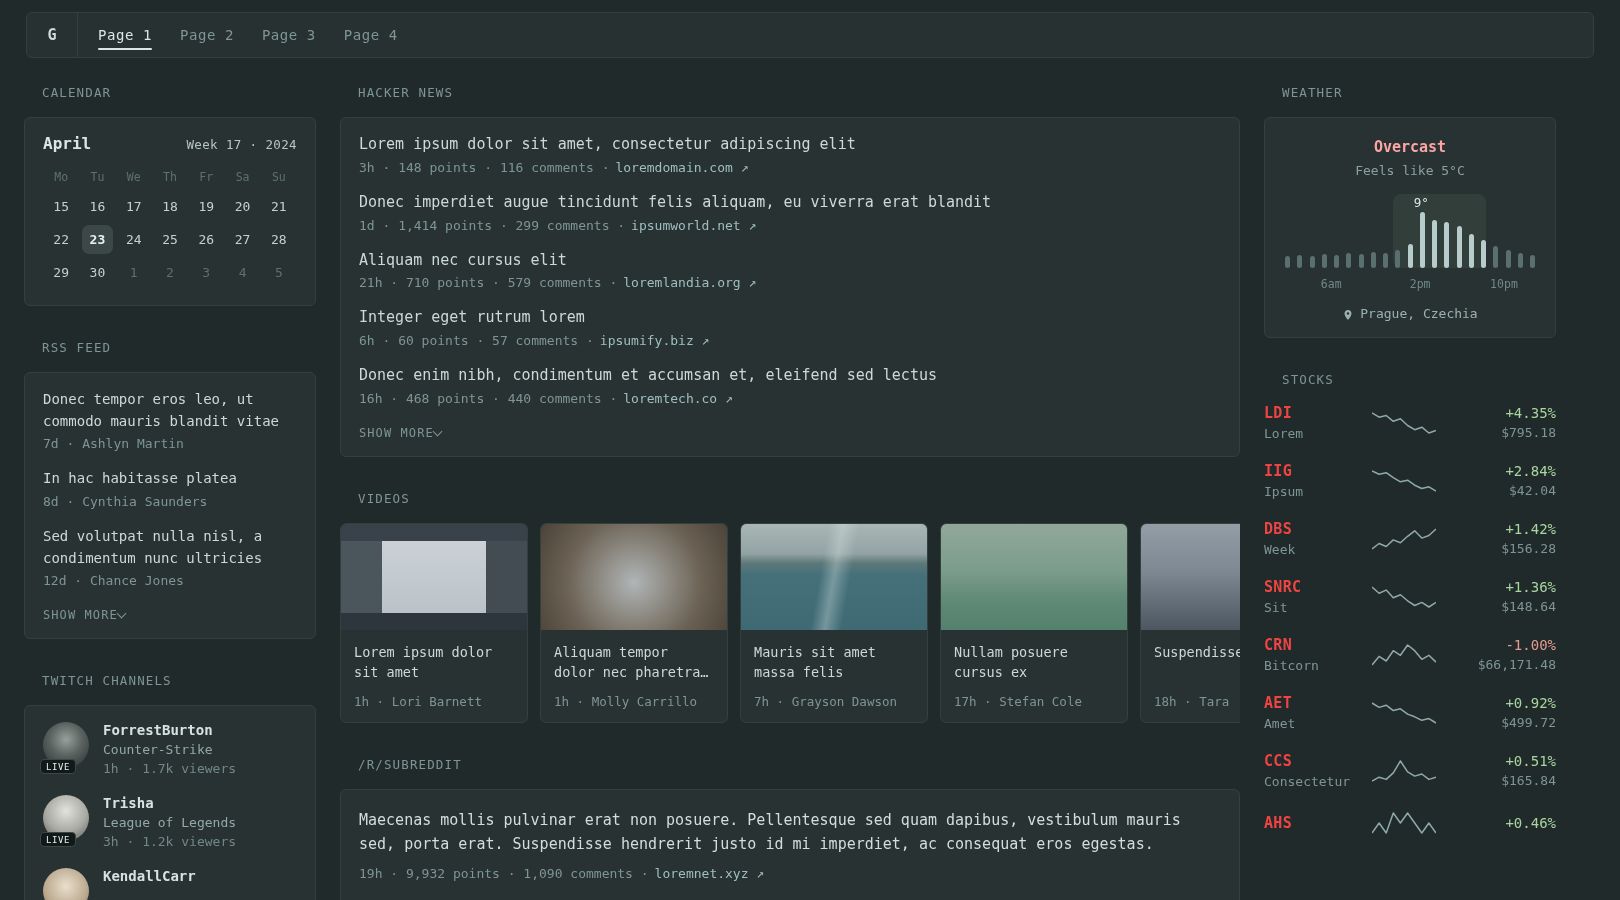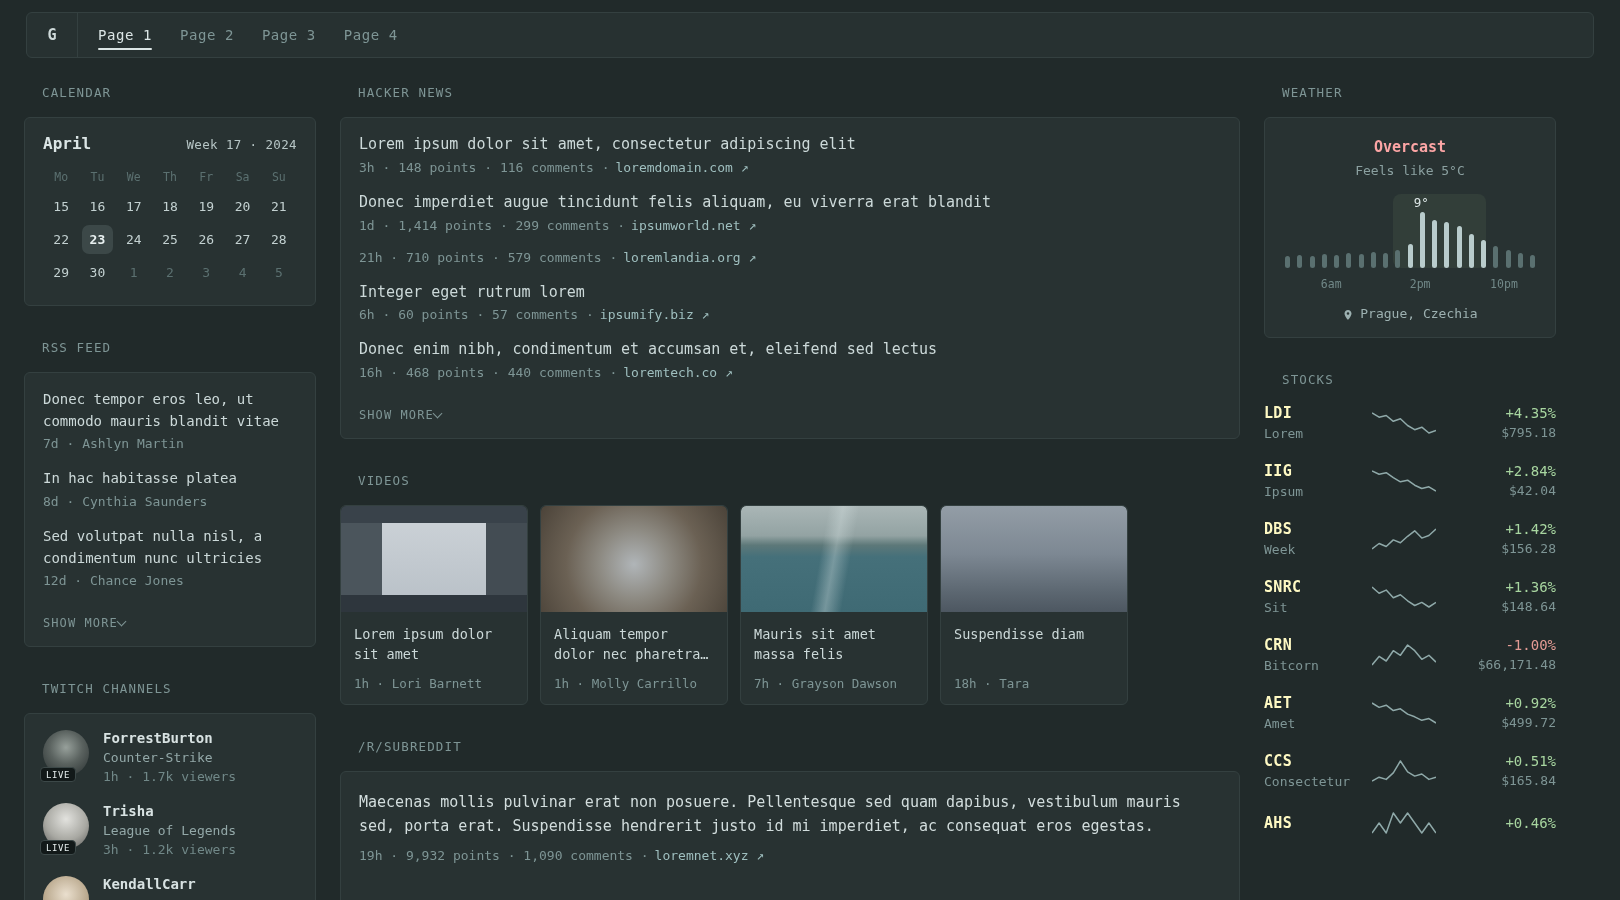--- a/index.html
+++ b/index.html
@@ -51,21 +51,21 @@
                padding:7px 0; color:#e8f0f0; font-weight:bold; }
 
   
   .feed-item { margin-bottom:17px; }
   .item-title { display:block; font-size:14px; line-height:1.55; color:#ccd9d9; }
   .item-title.lg { font-size:15px; line-height:1.45; }
   .item-meta { margin-top:4px; font-size:13px; color:#7e9595; }
   .domain { color:#9fbfbf; margin-left:6px; }
   .show-more { display:inline-flex; align-items:center; gap:0; background:none; border:none;
                color:#7e9595; font-family:inherit; font-size:12px; letter-spacing:.09em;
-               margin-top:11px; padding:0; }
+               margin-top:3px; padding:0; }
   .chevron-down-icon { width:7px; height:7px; border-right:1.5px solid currentColor;
                border-bottom:1.5px solid currentColor; transform:rotate(45deg);
                display:inline-block; margin-bottom:3px; }
 
   
   .channel { display:flex; gap:14px; margin-bottom:19px; align-items:flex-start; }
   .avatar-wrap { position:relative; flex:none; width:46px; height:46px; }
   .avatar { display:block; width:46px; height:46px; border-radius:50%; }
   .avatar.thumb-portrait-dark  { background:radial-gradient(circle at 50% 38%,#97a09b 0%,#5a625f 45%,#262d2e 100%); }
   .avatar.thumb-portrait-light { background:radial-gradient(circle at 50% 35%,#e2e2de 0%,#a8a8a2 55%,#565654 100%); }
@@ -121,21 +121,21 @@
   .wx-times span:nth-of-type(2) { left:54%; }
   .wx-times span:nth-of-type(3) { left:87%; }
   .wx-loc { display:flex; justify-content:center; align-items:flex-end; gap:6px;
             margin-top:15px; font-size:13px; color:#9db1b1; }
   .wx-loc svg { width:12px; height:12px; fill:currentColor; display:block; }
 
   
   .stocks-list { margin-top:10px; }
   .stock-row { display:flex; align-items:center; margin-bottom:21px; }
   .s-left { width:88px; flex:none; }
-  .s-sym { font-size:15px; font-weight:bold; color:#fef9c3; letter-spacing:.02em; }
+  .s-sym { font-size:15px; font-weight:bold; color:#ef4444; letter-spacing:.02em; }
   .s-name { font-size:13px; color:#7e9595; margin-top:4px; }
   .s-spark { flex:1; display:flex; justify-content:center; color:#8fa9a9; }
   .s-spark svg { width:64px; height:26px; }
   .s-right { width:100px; flex:none; text-align:right; }
   .s-change { font-size:14px; color:#a8d6a0; }
   .stock-row.negative .s-change { color:#e39b94; }
   .s-price { font-size:13px; color:#7e9595; margin-top:4px; }
   .s-name:empty,.s-price:empty { display:none; }
 </style>
 </head>
@@ -286,20 +286,21 @@
             </article>
 
             <article class="feed-item">
               <a class="item-title lg">Donec imperdiet augue tincidunt felis aliquam, eu viverra erat blandit</a>
               <div class="item-meta">
                 <span>1d · 1,414 points · 299 comments ·</span><a class="domain">ipsumworld.net ↗</a>
               </div>
             </article>
 
             <article class="feed-item">
+              <a class="item-title lg">Aliquam nec cursus elit</a>
               <div class="item-meta">
                 <span>21h · 710 points · 579 comments ·</span><a class="domain">loremlandia.org ↗</a>
               </div>
             </article>
 
             <article class="feed-item">
               <a class="item-title lg">Integer eget rutrum lorem</a>
               <div class="item-meta">
                 <span>6h · 60 points · 57 comments ·</span><a class="domain">ipsumify.biz ↗</a>
               </div>
@@ -340,20 +341,27 @@
           </div>
 
           <div class="video-card card">
             <div class="thumb thumb-boat-wake"></div>
             <div class="v-body">
               <div class="v-title">Mauris sit amet massa felis</div>
               <div class="v-meta">7h · Grayson Dawson</div>
             </div>
           </div>
 
+          <div class="video-card card">
+            <div class="thumb thumb-canoe-lake"></div>
+            <div class="v-body">
+              <div class="v-title">Nullam posuere cursus ex</div>
+              <div class="v-meta">17h · Stefan Cole</div>
+            </div>
+          </div>
 
           <div class="video-card card">
             <div class="thumb thumb-foggy"></div>
             <div class="v-body">
               <div class="v-title">Suspendisse diam</div>
               <div class="v-meta">18h · Tara</div>
             </div>
           </div>
         </div>
     </section>

